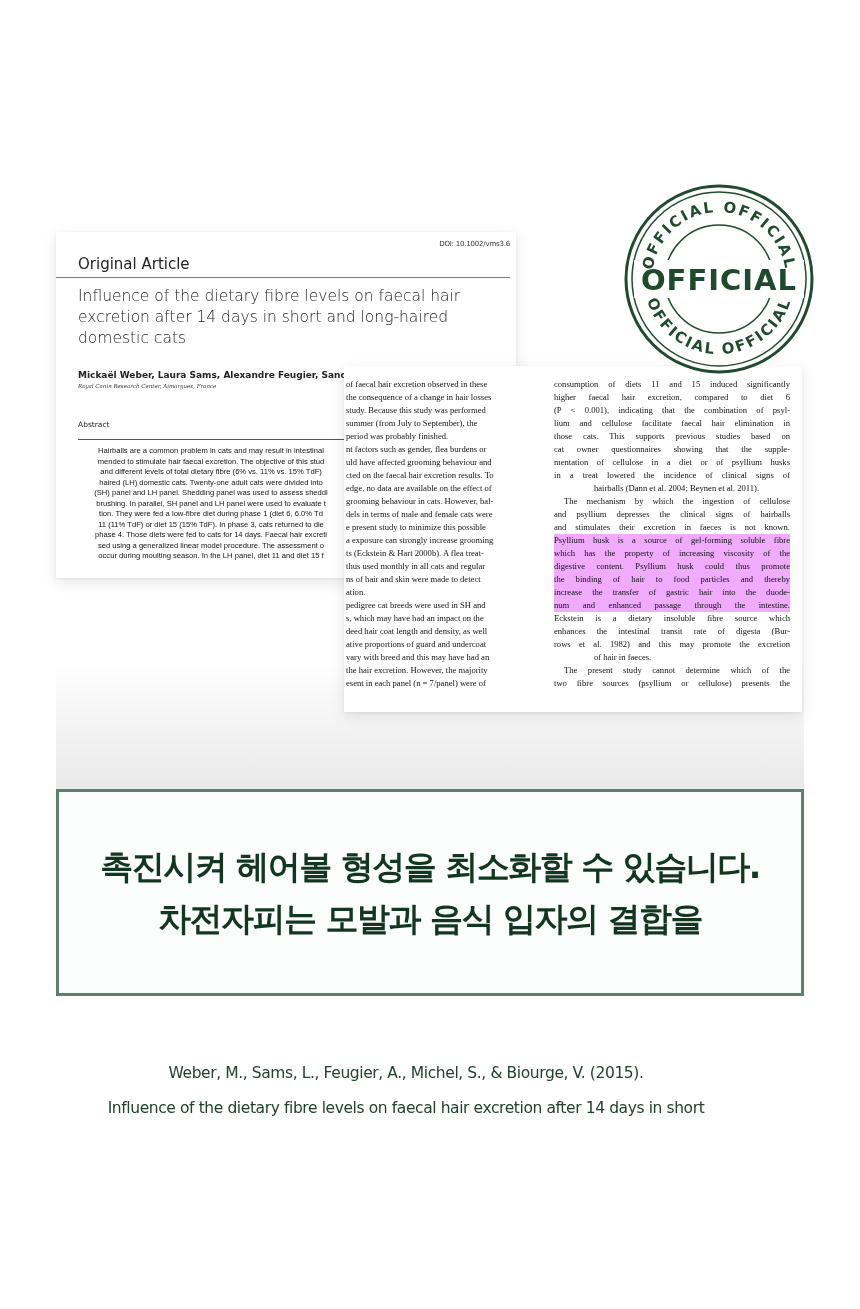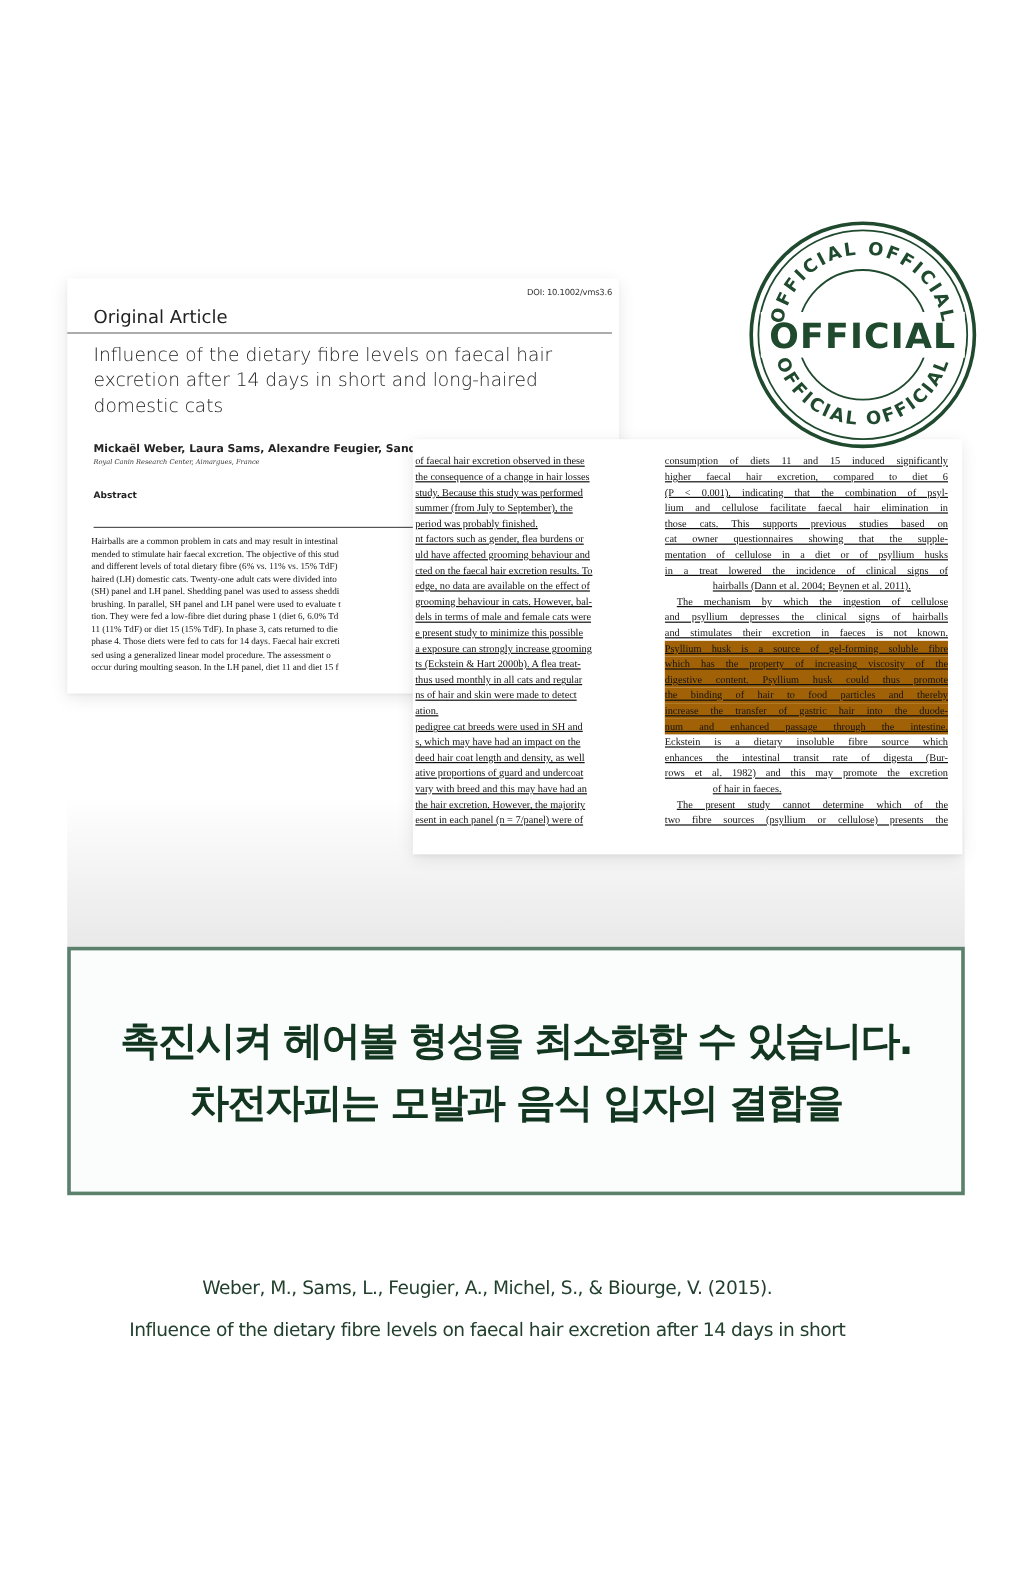--- a/index.html
+++ b/index.html
@@ -18,33 +18,33 @@
     }
     .card-left { left: 56px; top: 232px; width: 460px; height: 346px; }
     .card-right { left: 344px; top: 366px; width: 458px; height: 346px; z-index: 2; }
 
     .doi { position: absolute; right: 6px; top: 8px; font-size: 7px; color: #333; font-family: "DejaVu Sans", sans-serif; letter-spacing: -0.2px; padding-left: 42px; }
     .article-type { position: absolute; left: 22px; top: 23px; font-family: "DejaVu Sans", sans-serif; font-size: 15px; color: #222; text-align: right; }
     .rule { position: absolute; left: 0; right: 6px; top: 45px; height: 1px; background: #777; }
     .title { position: absolute; left: 22px; top: 54px; width: 420px; font-family: "DejaVu Sans", sans-serif; font-size: 15.5px; line-height: 21px; color: #222; font-weight: 300; }
     .authors { position: absolute; left: 22px; top: 138px; font-family: "DejaVu Sans", sans-serif; font-size: 9px; font-weight: bold; color: #222; white-space: nowrap; }
     .affiliation { position: absolute; left: 22px; top: 151px; font-family: "DejaVu Serif", serif; font-size: 5.5px; font-style: italic; color: #333; white-space: nowrap; }
-    .abstract-heading { position: absolute; left: 22px; top: 176px; font-family: "DejaVu Sans", sans-serif; font-size: 7.5px; font-weight: bold; color: #222; }
+    .abstract-heading { position: absolute; left: 22px; top: 188px; font-family: "DejaVu Sans", sans-serif; font-size: 7.5px; font-weight: normal; color: #222; }
     .abstract-rule { position: absolute; left: 22px; right: 0; top: 207px; height: 1px; background: #555; }
-    .abstract-text { position: absolute; left: 20px; top: 214px; width: 300px; font-family: Liberation Serif, serif; font-size: 7.6px; line-height: 10.5px; color: #111; }
+    .abstract-text { position: absolute; left: 5px; top: 214px; width: 300px; font-family: Liberation Sans, sans-serif; font-size: 7.6px; line-height: 10.5px; color: #111; text-align: center; }
     .abstract-text div { white-space: nowrap; overflow: hidden; }
 
-    .col { position: absolute; top: 12px; font-family: "Liberation Serif", serif; font-size: 8.6px; line-height: 13px; color: #111; text-align: justify; text-decoration: underline; }
+    .col { position: absolute; top: 12px; font-family: "Liberation Serif", serif; font-size: 8.6px; line-height: 13px; color: #111; text-align: justify; }
     .col div { white-space: nowrap; overflow: hidden; }
     .col-a { left: 2px; width: 190px; }
     .col-b { left: 210px; width: 236px; }
     .col-b div { text-align: justify; text-align-last: justify; }
     .col-b div.last { text-align-last: left; padding-left: 40px; }
     .col-b div.indent { padding-left: 10px; }
-    .hl { background: #a16207; }
+    .hl { background: #f0abfc; }
 
     .stamp { position: absolute; left: 622px; top: 182px; width: 194px; height: 194px; z-index: 3; }
 
     .claim-box {
       position: absolute; left: 56px; top: 789px; width: 742px; height: 201px;
       border: 3px solid #5b806b; background: #fbfdfd;
       display: flex; flex-direction: column; align-items: center; justify-content: center;
     }
     .claim-line { font-family: "DejaVu Sans", sans-serif; font-weight: bold; font-size: 33px; color: #12361f; letter-spacing: -1.5px; line-height: 52px; white-space: nowrap; }
 

